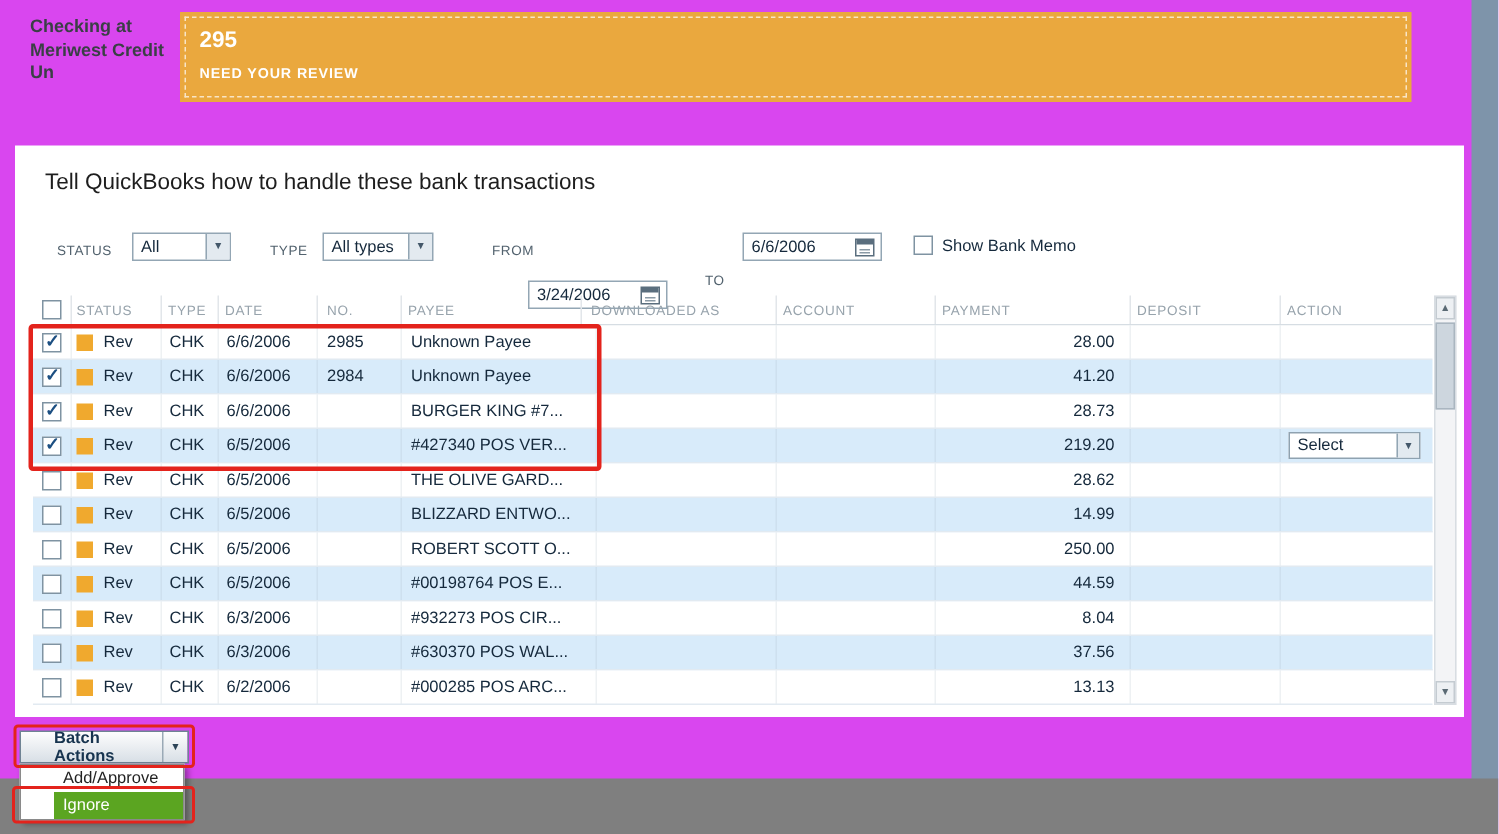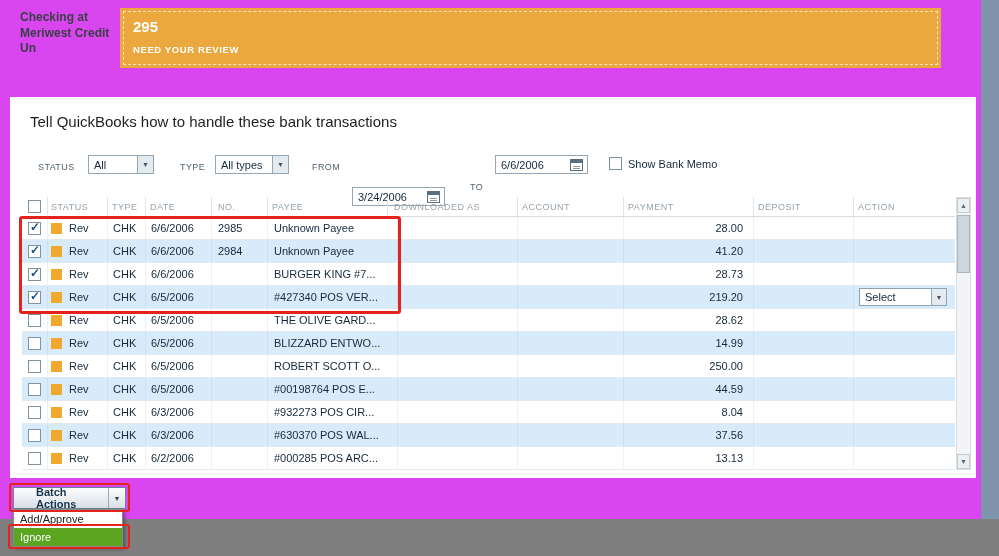--- a/index.html
+++ b/index.html
@@ -80,21 +80,21 @@
 
   
   .batch-btn { position:absolute; left:13px; top:487px; width:113px; height:22px;
     border:1px solid #6F8394; background:linear-gradient(#FDFDFD,#D8DFE6);
     display:flex; align-items:center; cursor:pointer; }
   .batch-btn .bb-label { flex:1; font-size:11px; font-weight:bold; color:#17344F; padding-left:22px; }
   .batch-btn .bb-arrow { width:17px; height:100%; border-left:1px solid #9AA9B6;
     display:flex; align-items:center; justify-content:center; font-size:7px; color:#2D4457; }
   .batch-menu { position:absolute; left:13px; top:509px; width:110px; background:#FFFFFF;
     border:1px solid #8A8A8A; box-shadow:2px 2px 4px rgba(0,0,0,.35); z-index:5; }
-  .menu-item { height:18px; display:flex; align-items:center; padding-left:6px; font-size:11px; color:#222222; cursor:pointer; }
+  .menu-item { height:18px; display:flex; align-items:center; padding-left:6px; font-size:11px; color:#222222; cursor:pointer;margin-left:22px; }
   .menu-item.ignore { background:var(--ignore-bg,#5BA521); color:#FFFFFF; }
 
   
   .annotation { position:absolute; border:3px solid var(--annotation,#E3231C); border-radius:3px; pointer-events:none; z-index:6; }
   .ann-rows { left:19px; top:216px; width:382px; height:98px; }
   .ann-batch { left:9px; top:483px; width:121px; height:29px; border-width:2px; }
   .ann-ignore { left:8px; top:524px; width:122px; height:25px; border-width:2px; }
 </style>
 </head>
 <body>
@@ -117,21 +117,21 @@
       <span class="dd-text">All</span>
       <span class="dd-btn">▼</span>
     </div>
 
     <div class="flabel" style="left:170px;">TYPE</div>
     <div class="dropdown" style="left:205px; width:74px;">
       <span class="dd-text">All types</span>
       <span class="dd-btn">▼</span>
     </div>
 
-    <div class="flabel" style="left:302px;">FROM</div>
+    <div class="flabel" style="left:318px;">FROM</div>
     <div class="datefield" style="left:342px; width:93px;margin-top:32px;">
       <span class="date-text">3/24/2006</span>
       <span class="cal-icon"></span>
     </div>
 
     <div class="flabel" style="left:460px;margin-top:20px;">TO</div>
     <div class="datefield" style="left:485px; width:93px;">
       <span class="date-text">6/6/2006</span>
       <span class="cal-icon"></span>
     </div>

